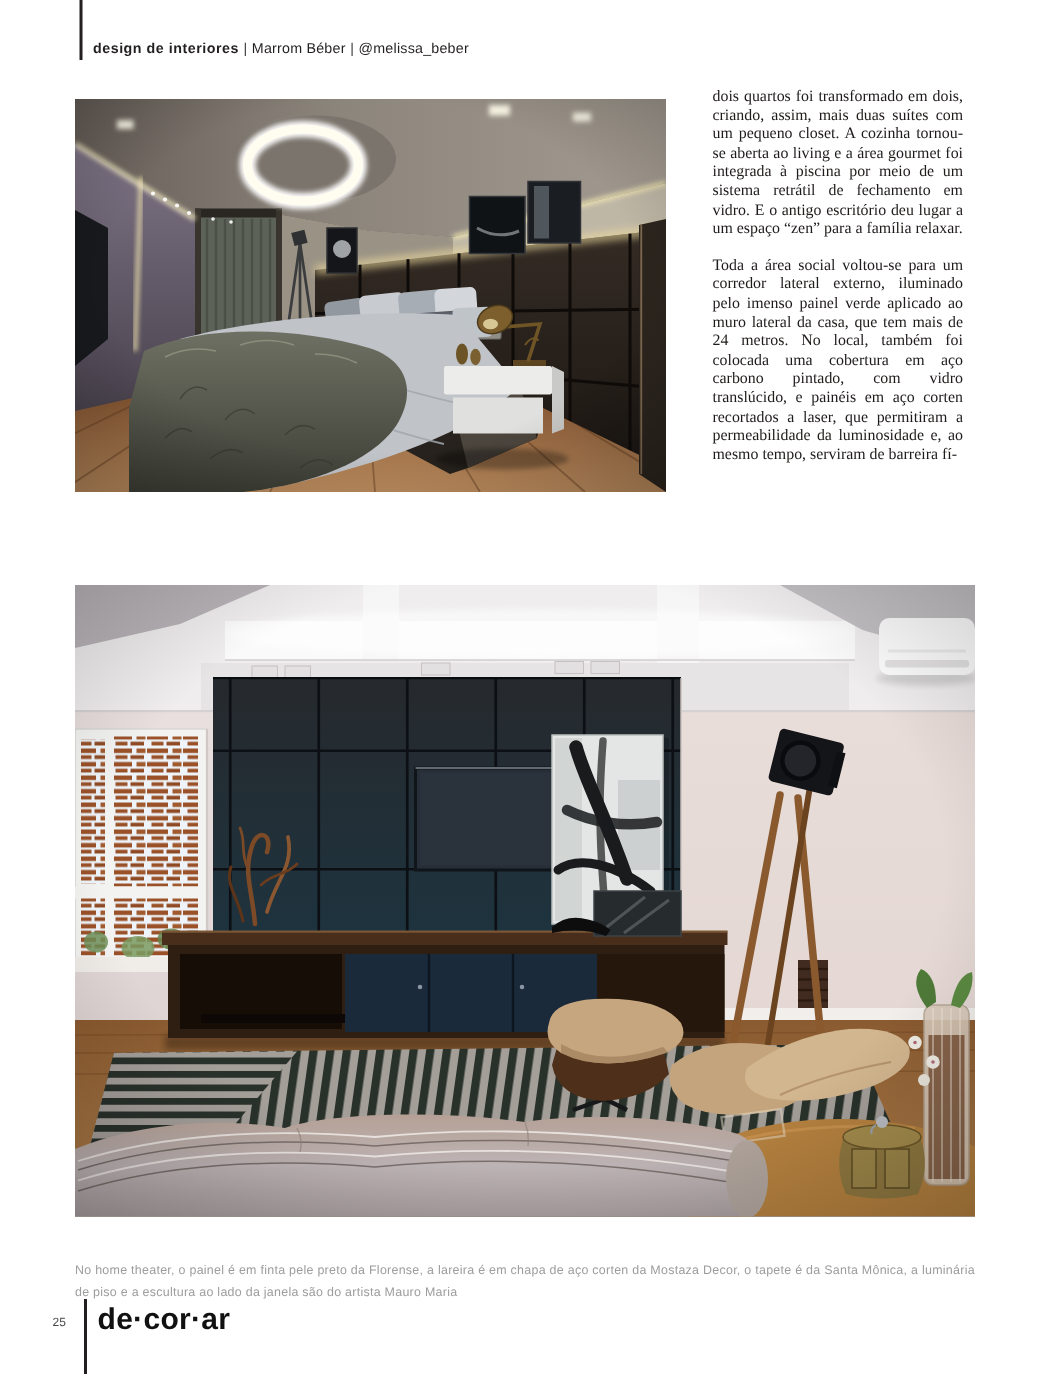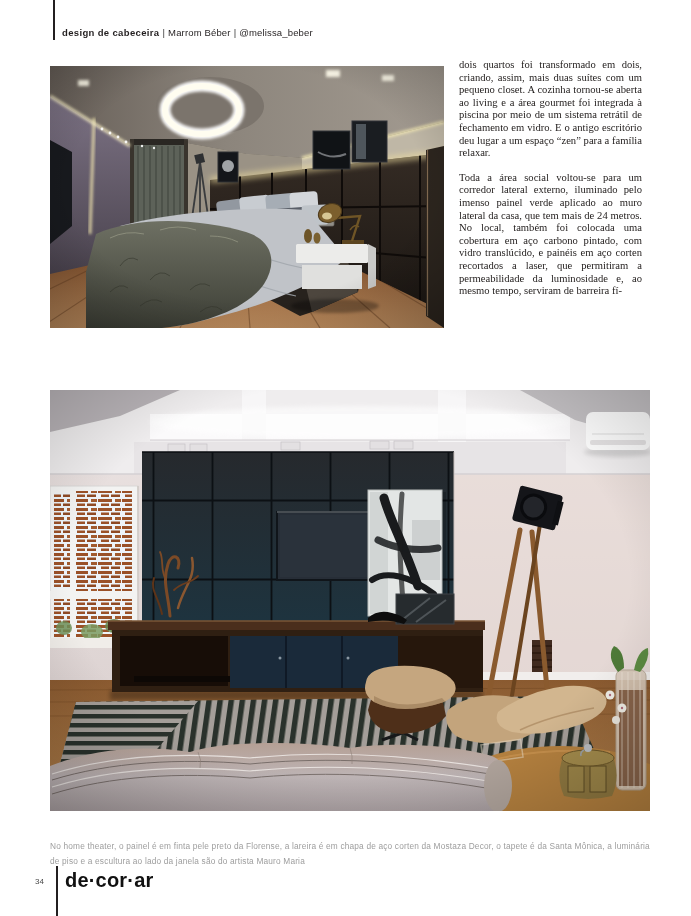--- a/index.html
+++ b/index.html
@@ -9,37 +9,37 @@
   .header-text{position:absolute;left:62px;top:27px;font-size:9.5px;letter-spacing:.15px;white-space:nowrap;}
   .header-text .b{font-weight:700;letter-spacing:.35px;}
   .header-text .sep{color:#3c3c3c;padding:0 3px;font-weight:300;}
   .photo{position:absolute;overflow:hidden;background:#222;}
   #photo1{left:50px;top:66px;width:394px;height:262px;}
   #photo2{left:50px;top:390px;width:600px;height:421px;}
   .photo svg{display:block;width:100%;height:100%;}
   .article{position:absolute;left:459px;top:59px;width:183px;
            font-family:"Liberation Serif",serif;font-size:10.6px;line-height:12.6px;
            text-align:justify;color:#1f1b1a;}
-  .article p{margin:0 0 12px 0;}
+  .article p{margin:0 0 12px 16px;}
   .caption{position:absolute;font-size:8.3px;line-height:15px;letter-spacing:.18px;color:#9d9d9d;}
   #caption1{left:50px;top:341px;width:404px;}
   #caption2{left:50px;top:839px;width:600px;}
   .footer-num{position:absolute;left:35px;top:877px;font-size:8px;color:#4a4a4a;}
   .footer-rule{position:absolute;left:56px;top:866px;width:1.5px;height:50px;background:#231f20;}
   .footer-logo{position:absolute;left:65px;top:869px;font-size:20px;font-weight:700;
                letter-spacing:.2px;color:#111;}
 </style>
 </head>
 <body>
 
 <div class="page">
 
   <div class="header-rule"></div>
   <div class="header-text">
-    <span class="b">design de cabeceira</span><span class="sep">|</span><span>Marrom Béber</span><span class="sep">|</span><span>@melissa_beber</span>
+    <span class="b">design de interiores</span><span class="sep">|</span><span>Marrom Béber</span><span class="sep">|</span><span>@melissa_beber</span>
   </div>
 
   <div class="photo" id="photo1">
     <svg viewBox="0 0 394 262" preserveAspectRatio="none">
       <defs>
         <linearGradient id="p1ceil" x1="0" y1="0" x2="1" y2="0">
           <stop offset="0" stop-color="#675f58"></stop>
             <stop offset=".45" stop-color="#8c857c"></stop>
             <stop offset="1" stop-color="#a39b91"></stop>
         </linearGradient>
@@ -488,17 +488,17 @@
         </g>
         <path d="M148,362 q4,8 2,16 M300,358 q3,8 2,16" stroke="#8d8178" stroke-width="1" opacity=".6" fill="none"></path>
         <ellipse cx="448" cy="396" rx="14" ry="26" fill="#b0a49c"></ellipse>
       </g>
       <rect x="0" y="0" width="600" height="421" fill="url(#vg2)"></rect>
     </svg>
   </div>
 
   <div class="caption" id="caption2">No home theater, o painel é em finta pele preto da Florense, a lareira é em chapa de aço corten da Mostaza Decor, o tapete é da Santa Mônica, a luminária de piso e a escultura ao lado da janela são do artista Mauro Maria</div>
 
-  <div class="footer-num">34</div>
+  <div class="footer-num">25</div>
   <div class="footer-rule"></div>
   <div class="footer-logo">de·cor·ar</div>
 
 </div>
 
 </body></html>

